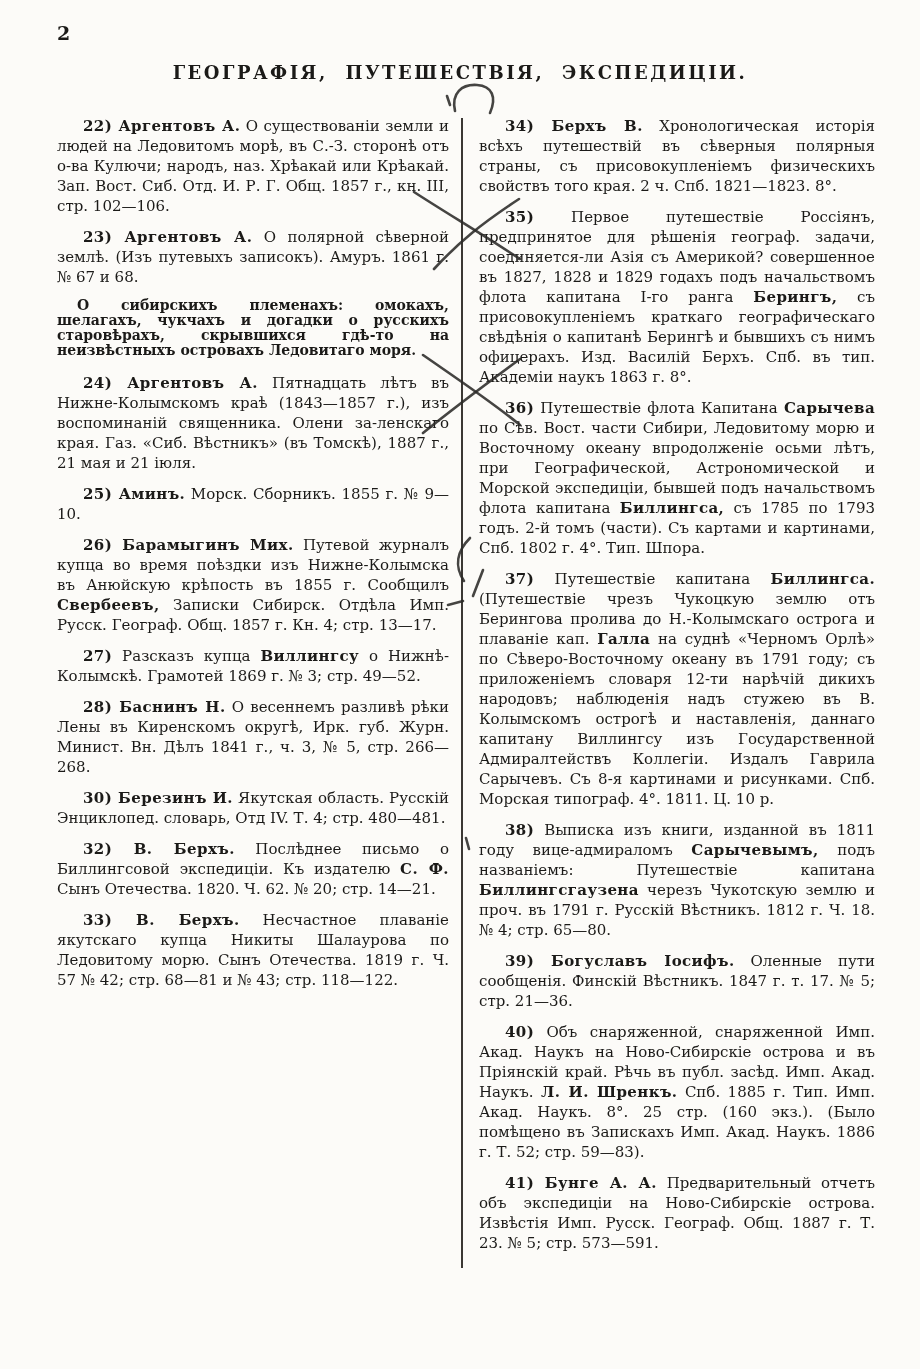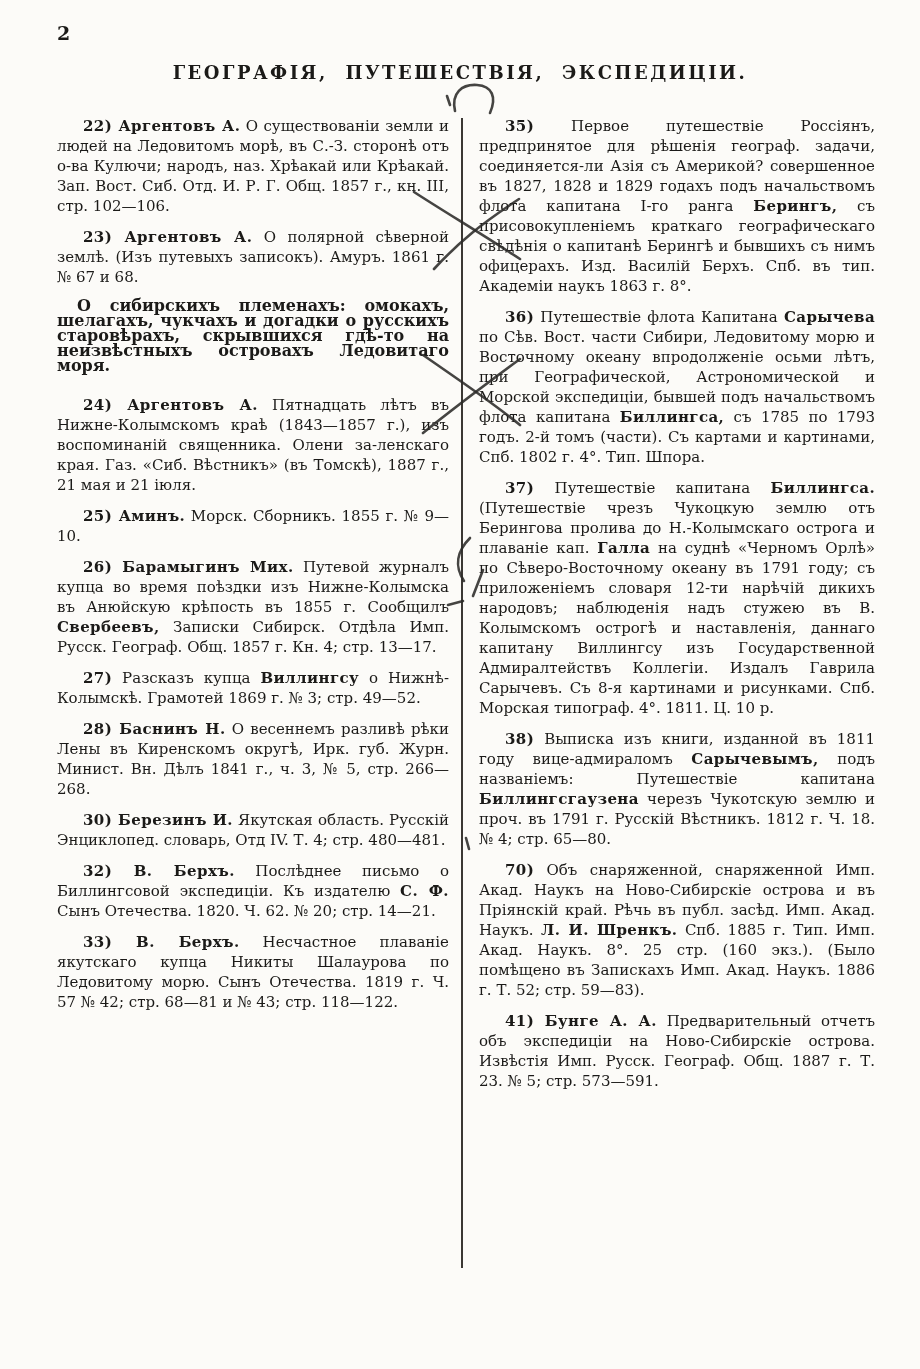--- a/index.html
+++ b/index.html
@@ -33,22 +33,22 @@
     position:absolute;left:461px;top:118px;height:1150px;
     width:2px;background:#3b3834;
   }
   .entry{
     margin:0 0 11px 0;
     font-size:15px;line-height:20px;
     text-indent:26px;
   }
   .entry .b{font-weight:700;letter-spacing:.4px;}
   .note{
-    margin:2px 0 22px 0;
-    font-size:16px;line-height:15px;
+    margin:2px 0 15px 0;
+    font-size:14px;line-height:15px;
     font-weight:700;
     text-indent:20px;
   }
   .marks{position:absolute;inset:0;pointer-events:none;}
   .marks path{
     fill:none;stroke:#2b2a28;stroke-width:2.6px;
     stroke-linecap:round;opacity:.88;
   }
 </style>
 </head>
@@ -70,25 +70,27 @@
         <p class="entry"><span class="b">24) Аргентовъ А.</span><span> Пятнадцать лѣтъ въ Нижне-Колымскомъ краѣ (1843—1857 г.), изъ воспоминаній священника. Олени за-ленскаго края. Газ. «Сиб. Вѣстникъ» (въ Томскѣ), 1887 г., 21 мая и 21 іюля.</span></p>
         <p class="entry"><span class="b">25) Аминъ.</span><span> Морск. Сборникъ. 1855 г. № 9—10.</span></p>
         <p class="entry"><span class="b">26) Барамыгинъ Мих.</span><span> Путевой журналъ купца во время поѣздки изъ Нижне-Колымска въ Анюйскую крѣпость въ 1855 г. Сообщилъ </span><span class="b">Свербеевъ,</span><span> Записки Сибирск. Отдѣла Имп. Русск. Географ. Общ. 1857 г. Кн. 4; стр. 13—17.</span></p>
         <p class="entry"><span class="b">27)</span><span> Разсказъ купца </span><span class="b">Виллингсу</span><span> о Нижнѣ-Колымскѣ. Грамотей 1869 г. № 3; стр. 49—52.</span></p>
         <p class="entry"><span class="b">28) Баснинъ Н.</span><span> О весеннемъ разливѣ рѣки Лены въ Киренскомъ округѣ, Ирк. губ. Журн. Минист. Вн. Дѣлъ 1841 г., ч. 3, № 5, стр. 266—268.</span></p>
         <p class="entry"><span class="b">30) Березинъ И.</span><span> Якутская область. Русскій Энциклопед. словарь, Отд IV. Т. 4; стр. 480—481.</span></p>
         <p class="entry"><span class="b">32) В. Берхъ.</span><span> Послѣднее письмо о Биллингсовой экспедиціи. Къ издателю </span><span class="b">С. Ф.</span><span> Сынъ Отечества. 1820. Ч. 62. № 20; стр. 14—21.</span></p>
         <p class="entry"><span class="b">33) В. Берхъ.</span><span> Несчастное плаваніе якутскаго купца Никиты Шалаурова по Ледовитому морю. Сынъ Отечества. 1819 г. Ч. 57 № 42; стр. 68—81 и № 43; стр. 118—122.</span></p>
       </div>
     <div class="col col-right" id="col-right">
+        <p class="entry"><span class="b">34) Берхъ В.</span><span> Хронологическая исторія всѣхъ путешествій въ сѣверныя полярныя страны, съ присовокупленіемъ физическихъ свойствъ того края. 2 ч. Спб. 1821—1823. 8°.</span></p>
         <p class="entry"><span class="b">35)</span><span> Первое путешествіе Россіянъ, предпринятое для рѣшенія географ. задачи, соединяется-ли Азія съ Америкой? совершенное въ 1827, 1828 и 1829 годахъ подъ начальствомъ флота капитана I-го ранга </span><span class="b">Берингъ,</span><span> съ присовокупленіемъ краткаго географическаго свѣдѣнія о капитанѣ Берингѣ и бывшихъ съ нимъ офицерахъ. Изд. Василій Берхъ. Спб. въ тип. Академіи наукъ 1863 г. 8°.</span></p>
         <p class="entry"><span class="b">36)</span><span> Путешествіе флота Капитана </span><span class="b">Сарычева</span><span> по Сѣв. Вост. части Сибири, Ледовитому морю и Восточному океану впродолженіе осьми лѣтъ, при Географической, Астрономической и Морской экспедиціи, бывшей подъ начальствомъ флота капитана </span><span class="b">Биллингса,</span><span> съ 1785 по 1793 годъ. 2-й томъ (части). Съ картами и картинами, Спб. 1802 г. 4°. Тип. Шпора.</span></p>
         <p class="entry"><span class="b">37)</span><span> Путешествіе капитана </span><span class="b">Биллингса.</span><span> (Путешествіе чрезъ Чукоцкую землю отъ Берингова пролива до Н.-Колымскаго острога и плаваніе кап. </span><span class="b">Галла</span><span> на суднѣ «Черномъ Орлѣ» по Сѣверо-Восточному океану въ 1791 году; съ приложеніемъ словаря 12-ти нарѣчій дикихъ народовъ; наблюденія надъ стужею въ В. Колымскомъ острогѣ и наставленія, даннаго капитану Виллингсу изъ Государственной Адмиралтействъ Коллегіи. Издалъ Гаврила Сарычевъ. Съ 8-я картинами и рисунками. Спб. Морская типограф. 4°. 1811. Ц. 10 р.</span></p>
         <p class="entry"><span class="b">38)</span><span> Выписка изъ книги, изданной въ 1811 году вице-адмираломъ </span><span class="b">Сарычевымъ,</span><span> подъ названіемъ: Путешествіе капитана </span><span class="b">Биллингсгаузена</span><span> черезъ Чукотскую землю и проч. въ 1791 г. Русскій Вѣстникъ. 1812 г. Ч. 18. № 4; стр. 65—80.</span></p>
-        <p class="entry"><span class="b">70)</span><span> Объ снаряженной, снаряженной Имп. Акад. Наукъ на Ново-Сибирскіе острова и въ Пріянскій край. Рѣчь въ публ. засѣд. Имп. Акад. Наукъ. </span><span class="b">Л. И. Шренкъ.</span><span> Спб. 1885 г. Тип. Имп. Акад. Наукъ. 8°. 25 стр. (160 экз.). (Было помѣщено въ Запискахъ Имп. Акад. Наукъ. 1886 г. Т. 52; стр. 59—83).</span></p>
+        <p class="entry"><span class="b">39) Богуславъ Іосифъ.</span><span> Оленные пути сообщенія. Финскій Вѣстникъ. 1847 г. т. 17. № 5; стр. 21—36.</span></p>
+        <p class="entry"><span class="b">40)</span><span> Объ снаряженной, снаряженной Имп. Акад. Наукъ на Ново-Сибирскіе острова и въ Пріянскій край. Рѣчь въ публ. засѣд. Имп. Акад. Наукъ. </span><span class="b">Л. И. Шренкъ.</span><span> Спб. 1885 г. Тип. Имп. Акад. Наукъ. 8°. 25 стр. (160 экз.). (Было помѣщено въ Запискахъ Имп. Акад. Наукъ. 1886 г. Т. 52; стр. 59—83).</span></p>
         <p class="entry"><span class="b">41) Бунге А. А.</span><span> Предварительный отчетъ объ экспедиціи на Ново-Сибирскіе острова. Извѣстія Имп. Русск. Географ. Общ. 1887 г. Т. 23. № 5; стр. 573—591.</span></p>
       </div>
   </div>
 
   <svg class="marks" width="920" height="1369" viewBox="0 0 920 1369">
     <path d="M455,111 C451,93 462,84 477,85 C492,86 497,97 490,113"></path>
     <path d="M447,96 L450,105"></path>
     <path d="M414,192 C448,214 482,234 520,259"></path>
     <path d="M519,199 C481,224 459,242 434,269"></path>
     <path d="M423,355 C459,380 492,402 520,425"></path>

